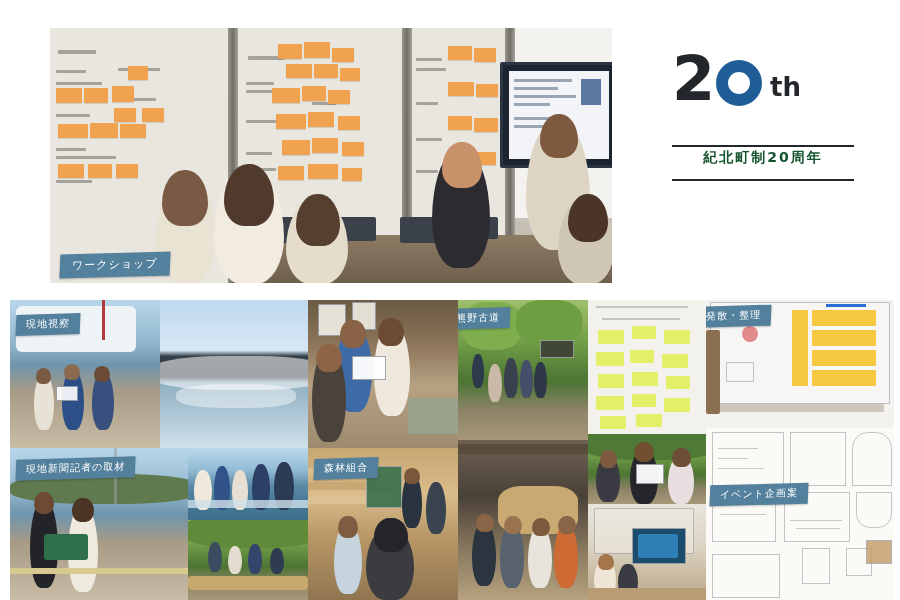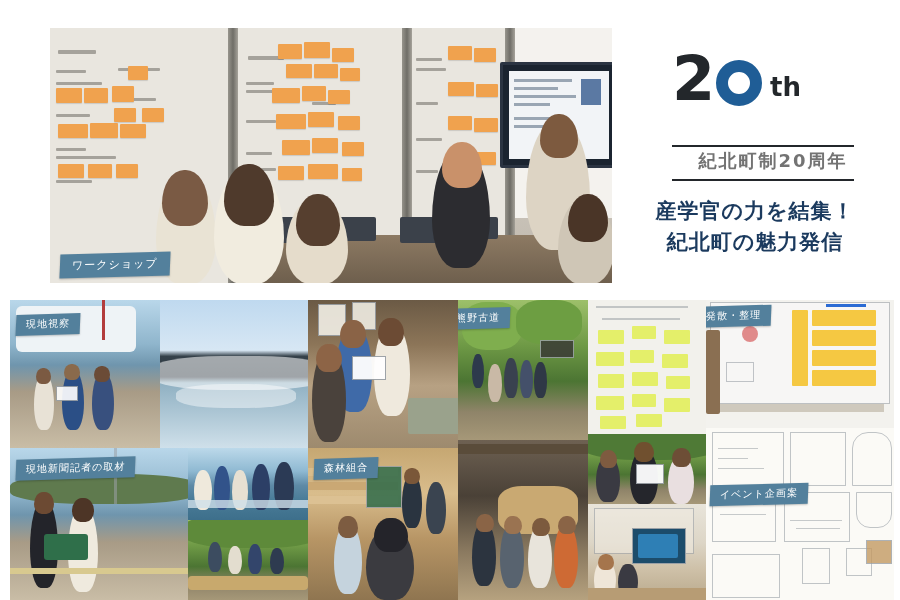--- a/index.html
+++ b/index.html
@@ -65,22 +65,22 @@
   .ring{position:absolute;left:44px;top:6px;width:46px;height:46px;border-radius:50%;
      border:12px solid #1f5d96;box-sizing:border-box;}
   .th{position:absolute;left:98px;top:18px;font-size:26px;font-weight:bold;color:#23272b;
      font-family:"DejaVu Sans",sans-serif;}
   .kihoku{position:absolute;left:50px;top:66px;width:186px;text-align:center;
      font-size:30px;font-weight:bold;letter-spacing:3px;color:#23272b;
      font-family:"DejaVu Sans",sans-serif;}
   .rule{position:absolute;left:52px;width:182px;height:2px;background:#23272b;}
   .rule.r1{top:99px;}
   .rule.r2{top:133px;}
-  .jpsub{position:absolute;left:60px;top:103px;width:186px;text-align:center;
-     font-size:18px;letter-spacing:2px;color:#737373;font-weight:bold;}
+  .jpsub{position:absolute;left:50px;top:103px;width:186px;text-align:center;
+     font-size:14px;letter-spacing:2px;color:#14532d;font-weight:bold;}
   .tagline{position:absolute;left:0;top:150px;width:270px;text-align:center;
      color:#1b3a5e;font-size:21px;font-weight:bold;line-height:31px;letter-spacing:1px;}
 
   
   .grid{position:absolute;left:0;top:296px;width:900px;height:304px;overflow:hidden;}
   .cell{position:absolute;overflow:hidden;}
   .cell .ph{position:absolute;inset:0;}
   .cap{position:absolute;}
   .sky-mtn{background:
     linear-gradient(180deg,#bfd9ef 0%,#d7e7f4 34%,#35414a 38%,#2c3740 52%,#8fb0c2 56%,#cfe0ea 100%);}
@@ -225,24 +225,20 @@
 
     <div class="brand">
       <div class="logo20">
         <span class="twenty">2</span>
         <span class="ring"></span>
         <span class="th">th</span>
       </div>
       <div class="rule r1"></div>
       <div class="jpsub">紀北町制20周年</div>
       <div class="rule r2"></div>
-      <div class="tagline">
-        <div>産学官の力を結集！</div>
-        <div>紀北町の魅力発信</div>
-      </div>
     </div>
   </div>
 
   <div class="grid">
 
     <div class="cell" style="left:10px;top:4px;width:150px;height:148px;">
       <div class="ph dock">
         <div class="blob" style="left:6px;top:6px;width:120px;height:46px;background:#eef3f6;border-radius:6px;"></div>
         <div class="sline" style="left:92px;top:0;width:3px;height:40px;background:#b23c3c;opacity:1;"></div>
         <div class="blob" style="left:24px;top:74px;width:20px;height:56px;background:#e8e2d6;"></div>

